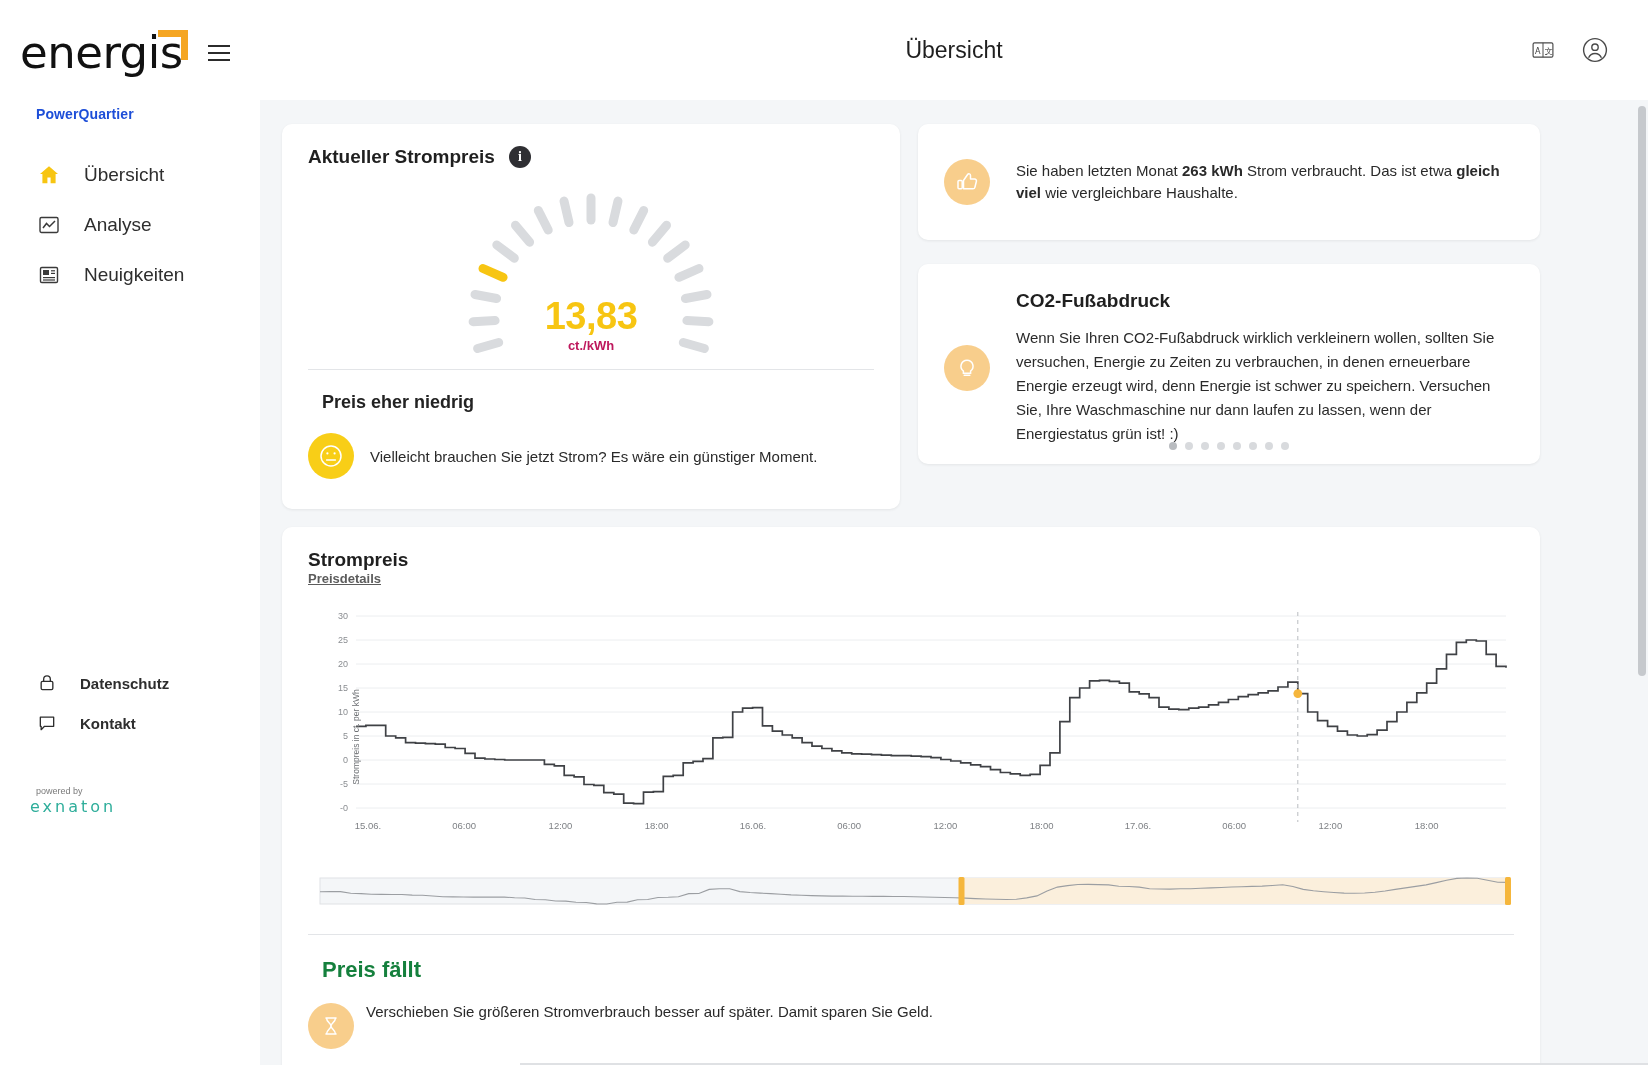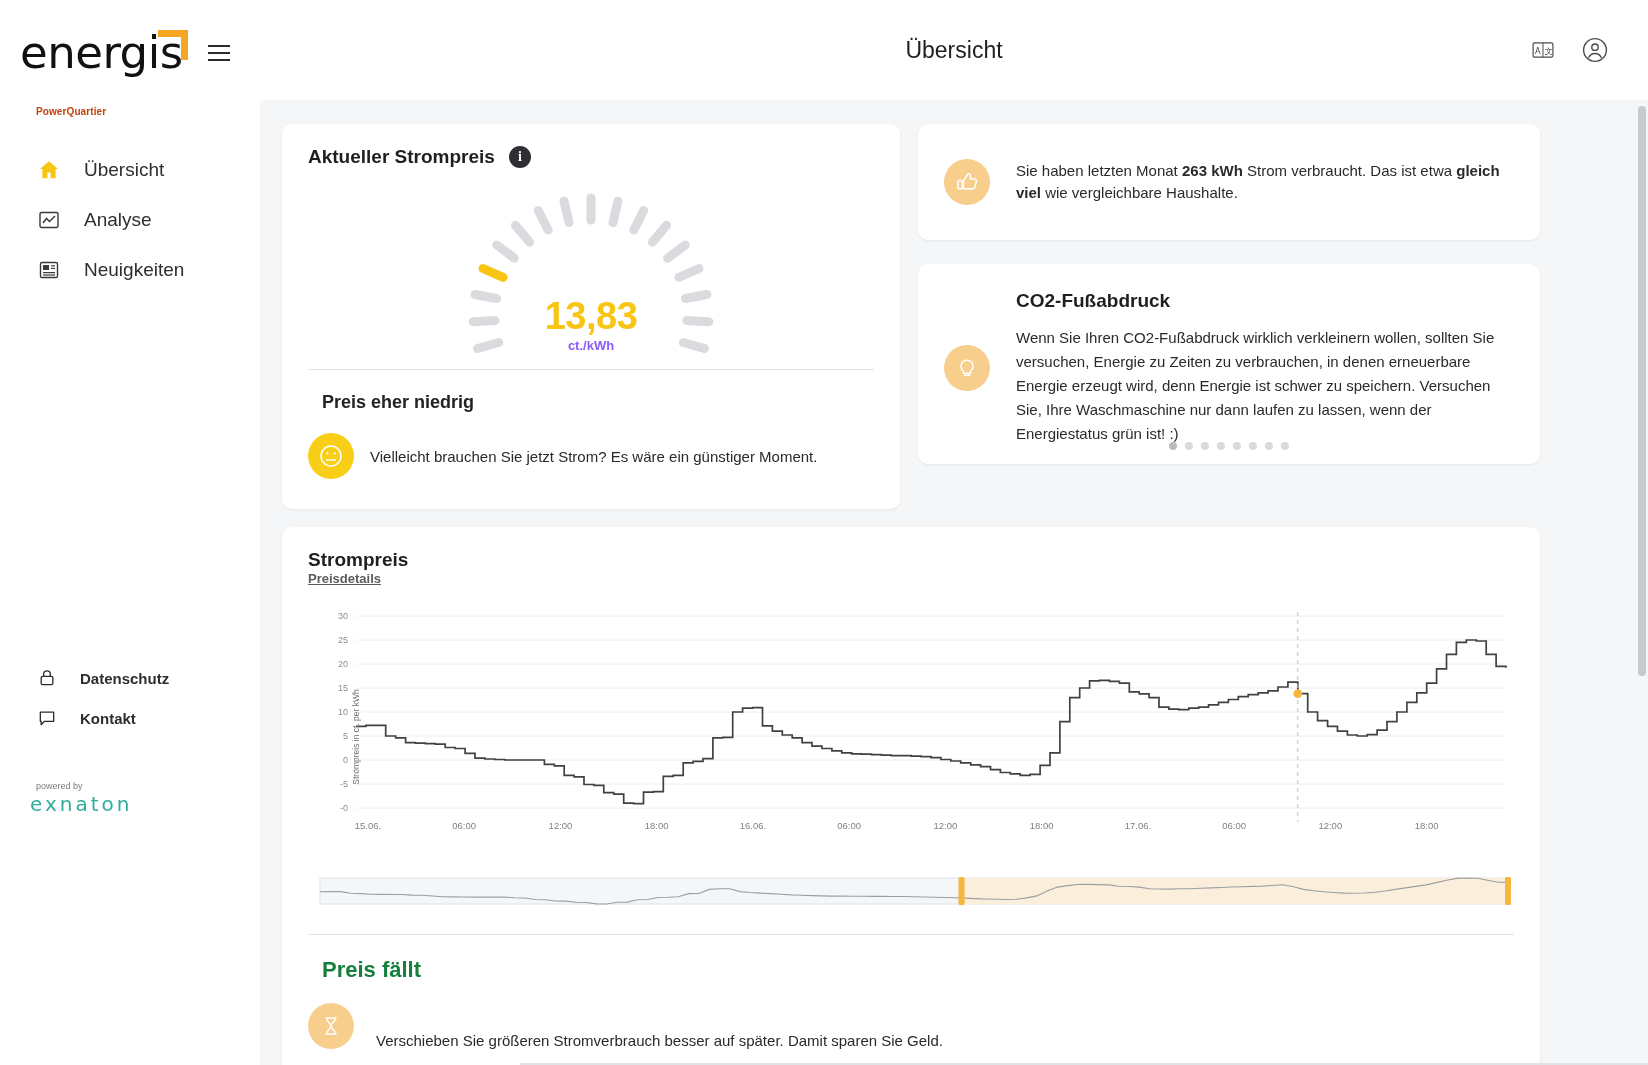--- a/index.html
+++ b/index.html
@@ -34,21 +34,21 @@
   }
   .hamburger { width: 22px; height: 16px; position: relative; cursor: pointer; flex:0 0 auto;}
   .hamburger span {
     position: absolute; left: 0; width: 22px; height: 1.6px; background: #2b2b2b;
   }
   .hamburger span:nth-child(1) { top: 0; }
   .hamburger span:nth-child(2) { top: 7px; }
   .hamburger span:nth-child(3) { top: 14px; }
 
   .subbrand {
-    margin: 22px 0 0 36px; font-size: 10px; color: #c2410c; font-weight: 600;
+    margin: 22px 0 0 36px; font-size: 14px; color: #1d4ed8; font-weight: 600;
     letter-spacing: .1px;
   }
 
   .nav { margin-top: 28px; }
   .nav-item {
     display: flex; align-items: center; gap: 22px;
     padding: 12px 0 12px 36px; cursor: pointer;
     font-size: 19px; color: #2e2e2e; font-weight: 400;
   }
   .nav-item .ic { width: 26px; height: 26px; display: flex; align-items:center; justify-content:center; }
@@ -57,21 +57,21 @@
   .foot-item {
     display: flex; align-items: center; gap: 22px;
     padding: 9px 0 9px 36px; cursor: pointer;
     font-size: 15px; color: #2e2e2e; font-weight: 600;
   }
   .foot-item .ic { width: 22px; height: 22px; display:flex; align-items:center; justify-content:center;}
   .powered {
     margin: 42px 0 0 36px; font-size: 9px; color: #7a7a7a; line-height: 12px;
   }
   .exnaton {
-    margin-left: 30px; font-size: 20px; color: #2fae9b; letter-spacing: 3px;
+    margin-left: 30px; font-size: 16px; color: #2fae9b; letter-spacing: 3px;
     font-family: "DejaVu Sans", sans-serif;
   }
 
   
   .main { flex: 1 1 auto; height: 1065px; display: flex; flex-direction: column; position: relative;}
   .topbar {
     height: 100px; background: #fff; display: flex; align-items: center;
     justify-content: center; position: relative; flex: 0 0 100px;
   }
   .topbar-title { font-size: 23px; color: #1f1f1f; font-weight: 400; }
@@ -95,21 +95,21 @@
     display: flex; align-items: center; justify-content: center;
     font-size: 14px; font-weight: 700; font-family: "Liberation Serif", serif; cursor: pointer;
   }
   .gauge-wrap { height: 195px; position: relative; }
   .gauge { position: absolute; left: 50%; top: 8px; transform: translateX(-50%); width: 280px; height: 190px;}
   .gauge-val {
     position: absolute; left: 50%; top: 128px; transform: translateX(-50%);
     text-align: center; width: 240px;
   }
   .gauge-num { font-size: 38px; font-weight: 700; color: #F7C512; line-height: 40px; letter-spacing: -.5px;}
-  .gauge-unit { font-size: 13px; font-weight: 700; color: #8b5cf6; margin-top: 2px;}
+  .gauge-unit { font-size: 13px; font-weight: 700; color: #be185d; margin-top: 2px;}
   .hr { height: 1px; background: #e3e5e8; margin: 6px 26px 0 26px; }
   .price-sub { padding: 22px 26px 0 40px; font-size: 18px; font-weight: 700; color: #232323;}
   .price-msg-row { display: flex; align-items: center; gap: 16px; padding: 20px 26px 30px 26px; }
   .circle-icon { width: 46px; height: 46px; border-radius: 50%; display: flex; align-items:center; justify-content:center; flex:0 0 46px;}
   .c-yellow { background: #F8CE17; }
   .c-orange { background: #F8CE8C; }
   .price-msg { font-size: 15px; color: #2a2a2a; }
 
   
   .right-col { display: flex; flex-direction: column; gap: 24px; width: 622px; }
@@ -129,21 +129,21 @@
   .chart-head h2 { font-size: 19px; font-weight: 700; color: #1f1f1f; }
   .preisdetails { font-size: 13px; color: #5c5c5c; text-decoration: underline; cursor: pointer; font-weight: 600;}
   .plot-area { position: relative; height: 258px; margin-top: 22px; }
   .ylab {
     position: absolute; left: 0px; top: 50%; transform: translateY(-50%) rotate(-90deg);
     transform-origin: center; font-size: 8.5px; color: #6c6f73; white-space: nowrap;
   }
   .nav-strip { margin-top: 8px; height: 34px; position: relative; }
   .chart-hr { height: 1px; background: #e3e5e8; margin: 26px 0 0 0; }
   .fall-sub { padding: 22px 0 0 14px; font-size: 22px; font-weight: 700; color: #15803d; }
-  .fall-row { display: flex; align-items: flex-end; gap: 22px; padding: 20px 0 4px 0; }
+  .fall-row { display: flex; align-items: flex-start; gap: 12px; padding: 20px 0 4px 0; }
   .fall-msg { font-size: 15px; color: #2a2a2a; }
 
   
   .scroll-track { position: absolute; right: 2px; top: 100px; width: 10px; bottom: 0; background: transparent; }
   .scroll-thumb { position: absolute; right: 2px; top: 106px; width: 8px; height: 570px; background: #c6c9cd; border-radius: 4px; cursor: pointer;}
   .bottom-line { position: absolute; left: 260px; right: 0; bottom: 0; height: 2px; background: #dfe1e4; }
 </style>
 </head>
 <body>
 

